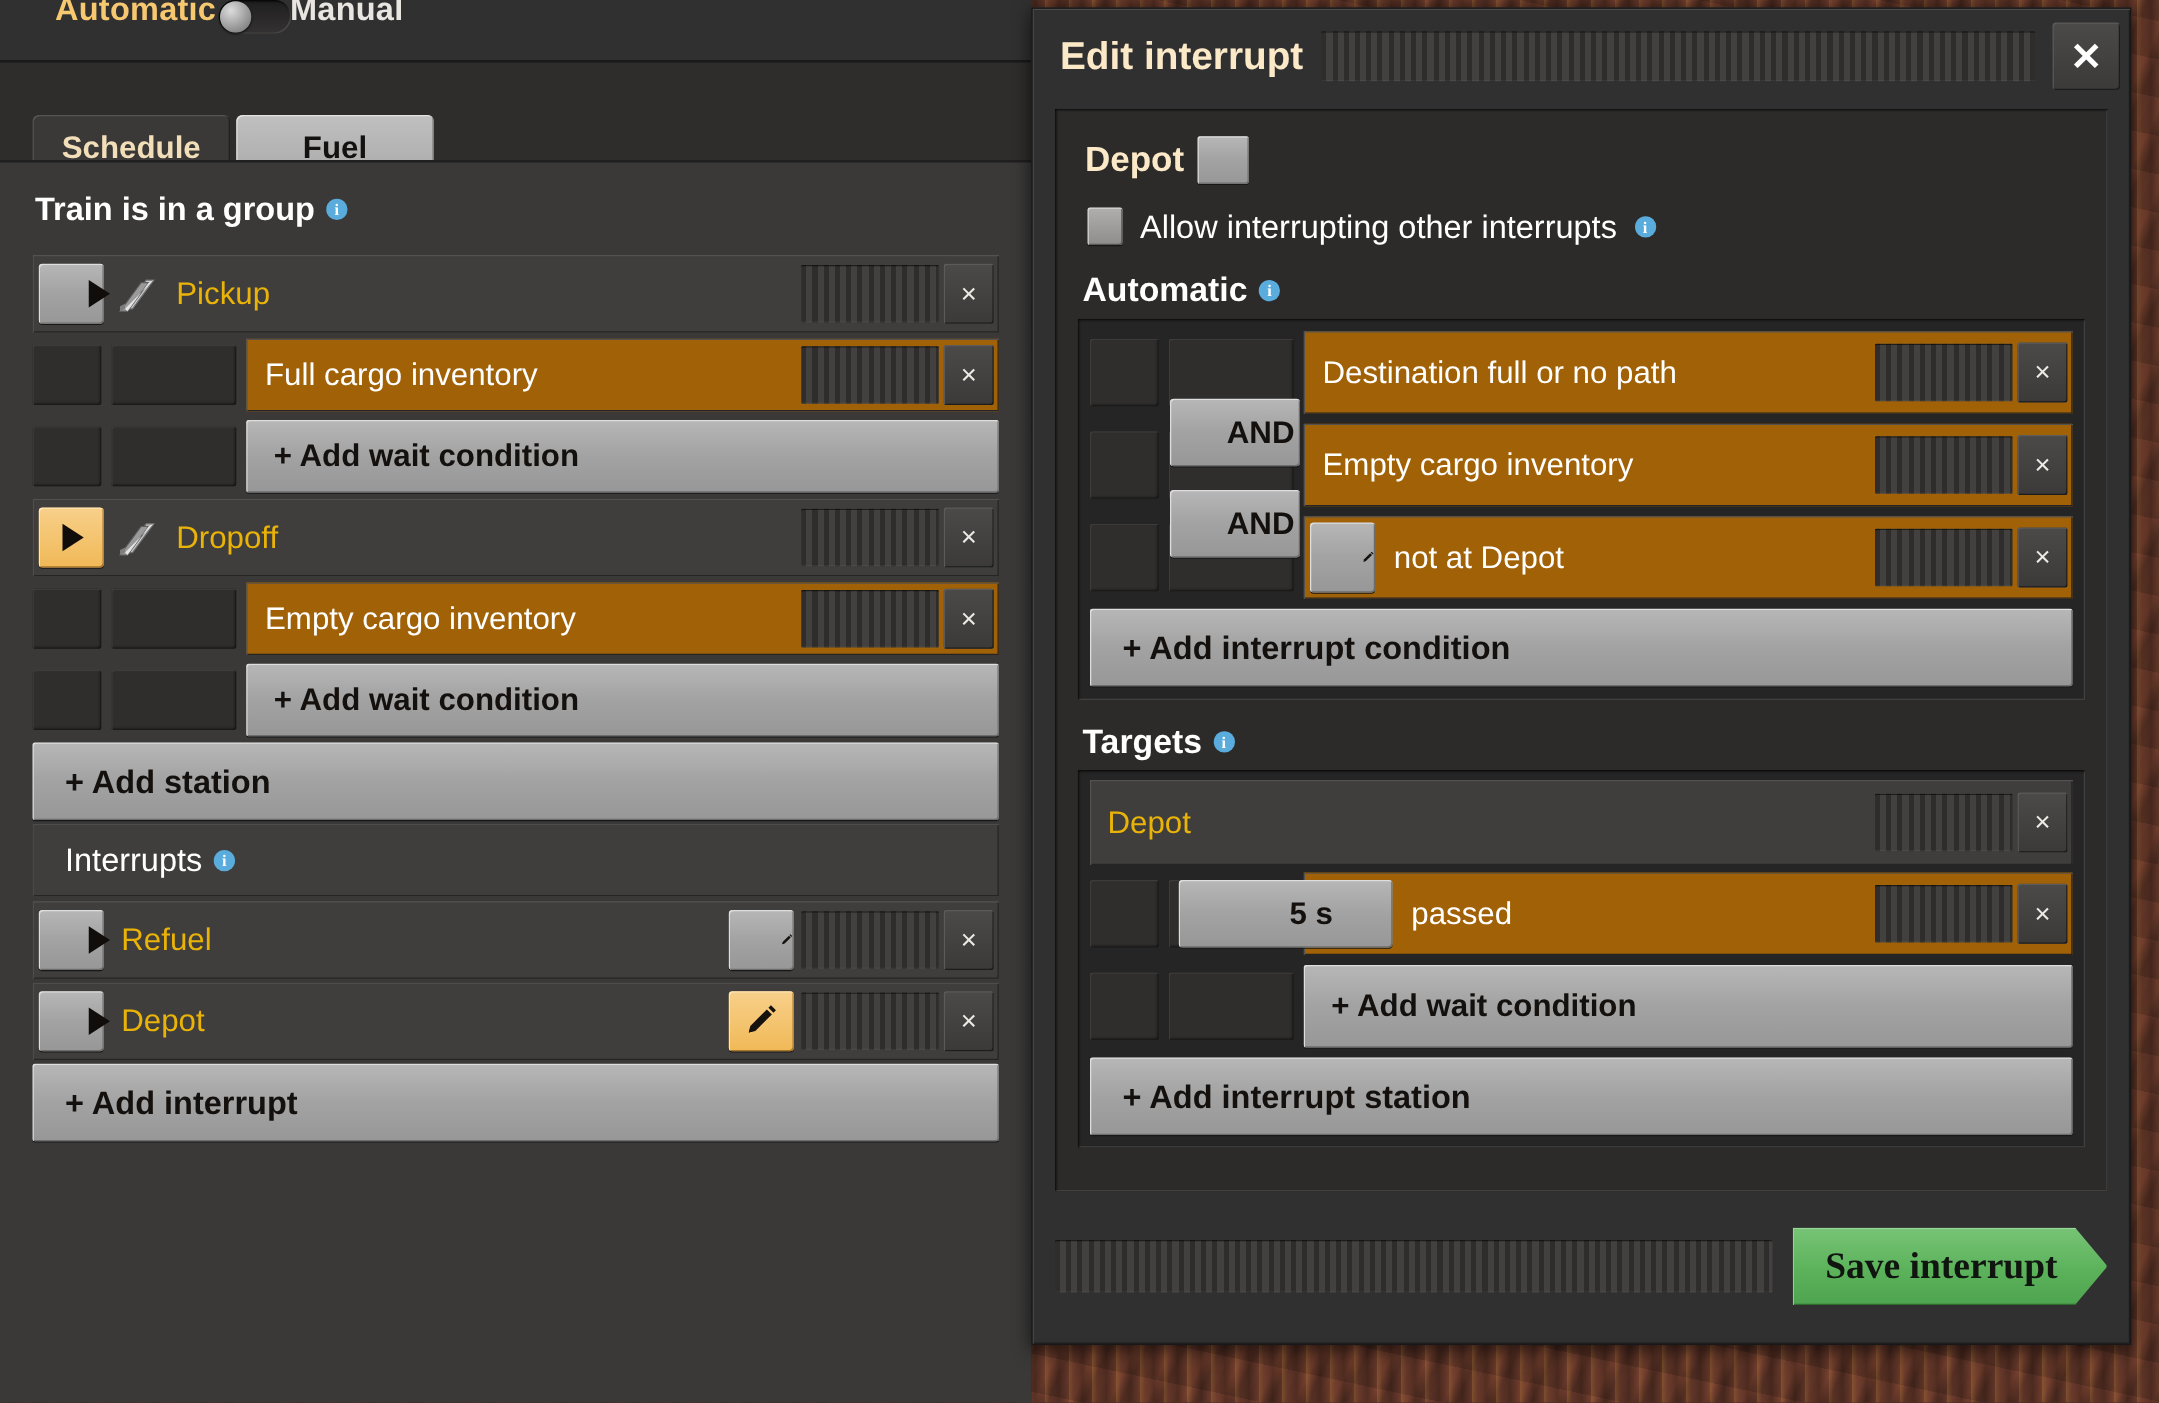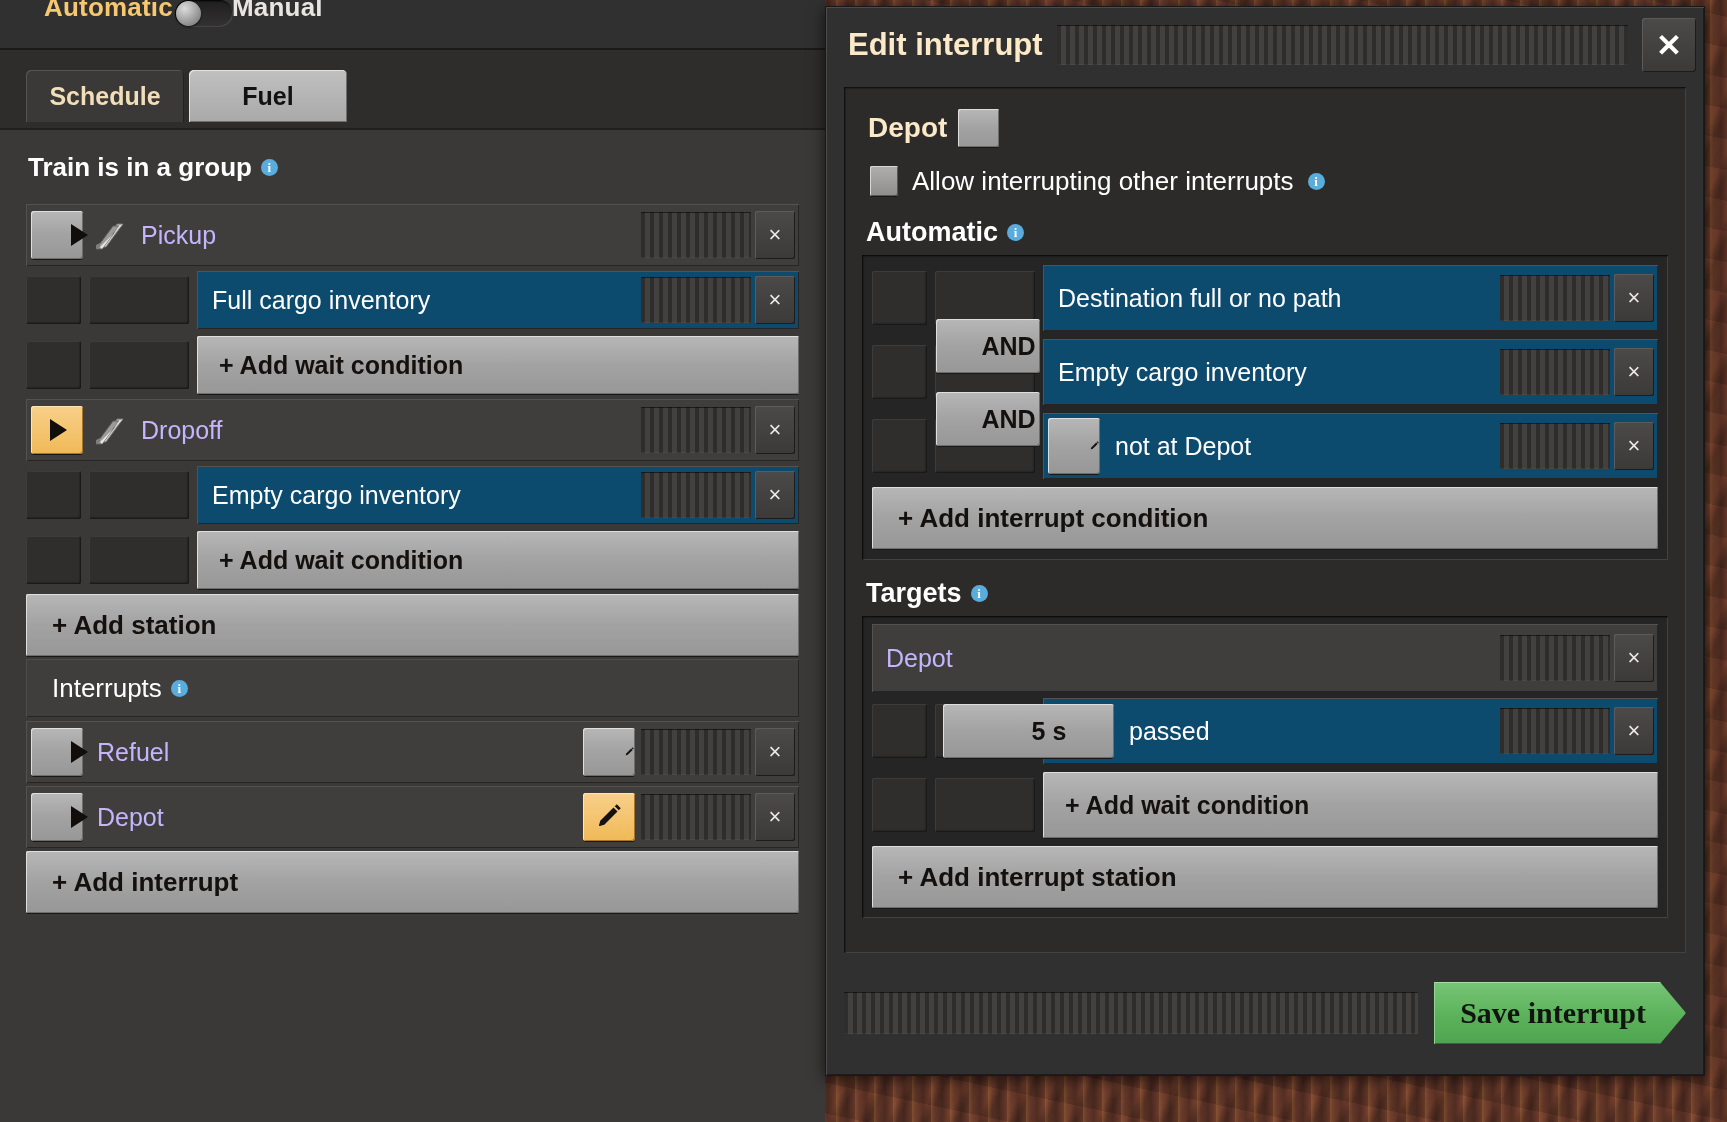--- a/index.html
+++ b/index.html
@@ -80,21 +80,21 @@
 
   
   #left-panel {
     position: absolute; left: 0; top: 48px; width: 825px; height: 1074px;
     background: #2e2d2c;
     border-top: 2px solid #1b1a1a;
     z-index: 4;
     overflow: hidden;
   }
   #tabs {
-    position: relative; height: 78px; padding-left: 26px; padding-top: 20px;
+    position: relative; height: 78px; padding-left: 26px; padding-top: 42px;
   }
   .tab {
     display: inline-flex; align-items: center; justify-content: center;
     height: 52px; min-width: 158px; padding: 0 22px;
     font-size: 25px; font-weight: bold;
     border-radius: 5px 5px 0 0;
     vertical-align: bottom;
     cursor: pointer;
   }
   .tab.active {
@@ -144,21 +144,21 @@
     display: flex; align-items: center; justify-content: center;
     border-radius: 3px; flex: 0 0 auto; cursor: pointer;
   }
   .tri {
     width: 0; height: 0; border-left: 17px solid #100d0b;
     border-top: 11px solid transparent; border-bottom: 11px solid transparent;
     margin-left: 3px;
   }
   .rail-icon { width: 40px; height: 38px; flex: 0 0 auto; margin-right: 10px; }
   .stationrow .name {
-    font-size: 25px; color: #c4b5fd; flex: 1 1 auto; white-space: nowrap;
+    font-size: 25px; color: #eab308; flex: 1 1 auto; white-space: nowrap;
   }
   .pencil-btn {
     width: 52px; height: 48px; margin-right: 6px; flex: 0 0 auto;
     display: flex; align-items: center; justify-content: center;
     border-radius: 3px; cursor: pointer;
   }
   .drag-h {
     width: 110px; height: 46px; flex: 0 0 auto; margin-right: 4px;
   }
   .x-btn {
@@ -172,21 +172,21 @@
   .condrow { display: flex; align-items: center; height: 62px; margin-bottom: 3px; }
   .slot {
     width: 55px; height: 48px; margin-right: 8px; flex: 0 0 auto;
     background: #2f2e2d;
     box-shadow: inset 1px 1px 0 #3e3c3b, inset -1px -1px 2px rgba(0,0,0,.6);
     border-radius: 2px;
   }
   .slot.wide { width: 100px; }
   .cond-body {
     flex: 1 1 auto; height: 58px; display: flex; align-items: center;
-    background: #0c4a6e;
+    background: #a16207;
     box-shadow: inset 1px 1px 0 #545251, inset -1px -1px 0 #262524;
   }
   .cond-body .txt { font-size: 25px; color: #ffffff; padding-left: 15px; flex: 1 1 auto; }
   .addbtn {
     flex: 1 1 auto; height: 58px; display: flex; align-items: center;
     padding-left: 22px; font-size: 25px; cursor: pointer; border-radius: 2px;
   }
   .fullbtn {
     height: 62px; display: flex; align-items: center;
     padding-left: 26px; font-size: 26px; cursor: pointer;

